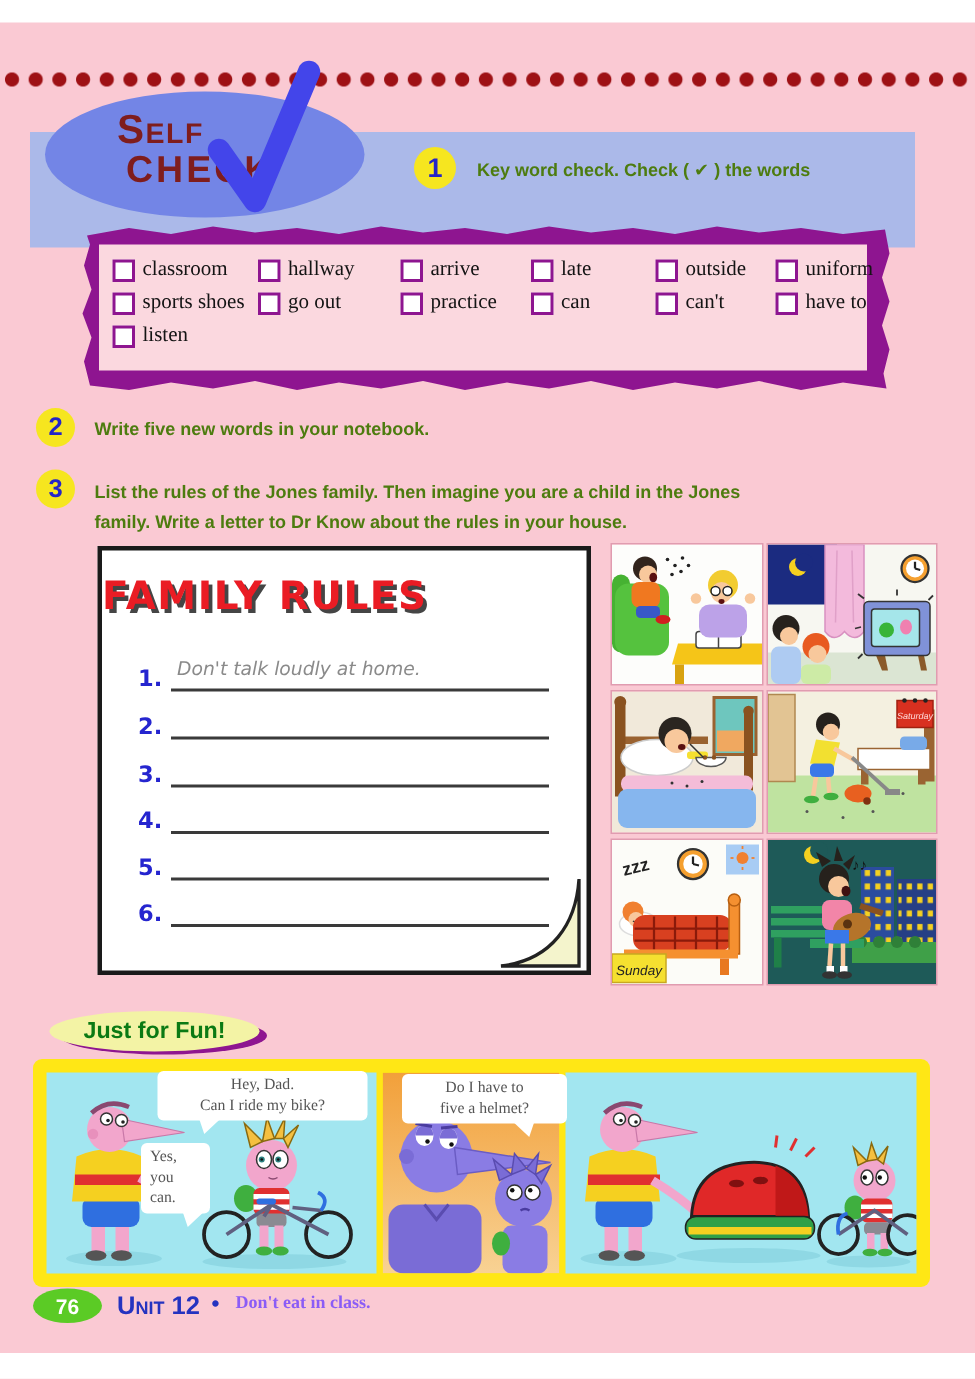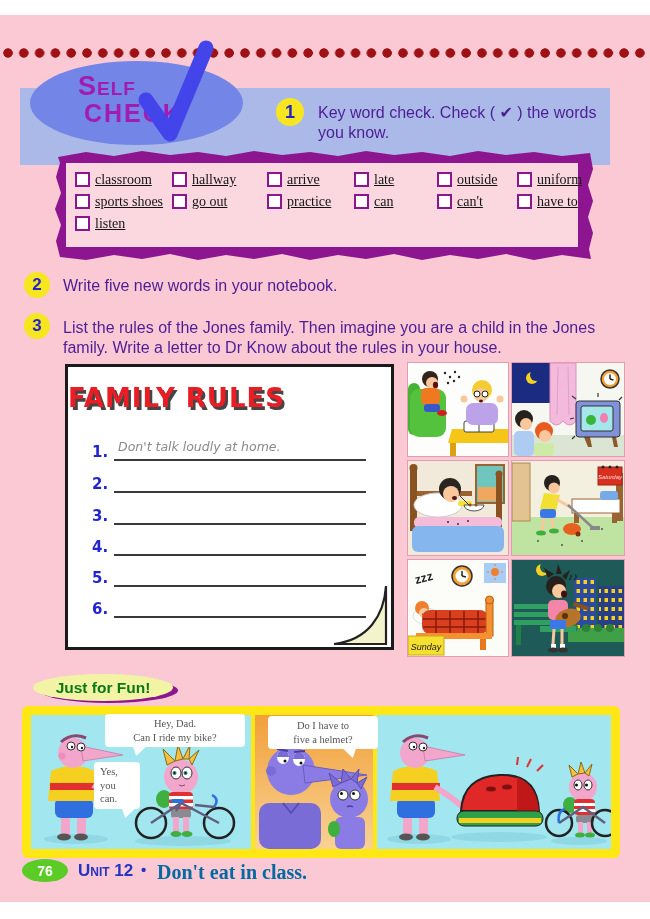--- a/index.html
+++ b/index.html
@@ -6,40 +6,40 @@
   .screen{position:relative;width:650px;height:919px;background:#ffffff;overflow:hidden;
           font-family:"Liberation Sans","DejaVu Sans",sans-serif;}
   .page{position:absolute;left:0;top:15px;width:650px;height:887px;background:#FAC9D3;}
   
   .dots{position:absolute;left:2px;top:47px;width:646px;height:12px;
         background-image:radial-gradient(circle at 6px 6px,#9E1115 4.4px,rgba(0,0,0,0) 5px);
         background-size:15.8px 12px;background-repeat:repeat-x;}
   
   .blue-panel{position:absolute;left:20px;top:88px;width:590px;height:77px;background:#ABB9E9;z-index:1;}
   .sc-ellipse{position:absolute;left:30px;top:61px;width:213px;height:84px;background:#7385E6;border-radius:50%;z-index:2;}
-  .sc-text{position:absolute;left:78px;top:73px;z-index:3;color:#a21caf;font-weight:bold;line-height:27px;}
+  .sc-text{position:absolute;left:78px;top:73px;z-index:3;color:#7f1d1d;font-weight:bold;line-height:27px;}
   .sc-text .l1{font-variant:small-caps;font-size:27px;letter-spacing:1px;display:block;}
   .sc-text .l2{font-size:25px;letter-spacing:2px;display:block;padding-left:6px;}
   .bigcheck{position:absolute;left:132px;top:36px;z-index:4;}
   .numcircle{position:absolute;background:#F6E61F;border-radius:50%;color:#2424C8;font-weight:bold;
              display:flex;align-items:center;justify-content:center;z-index:4;}
   .c1{left:276px;top:98px;width:28px;height:28px;font-size:18px;}
   .c2{left:24px;top:272px;width:26px;height:26px;font-size:17px;}
   .c3{left:24px;top:313px;width:26px;height:26px;font-size:17px;}
-  .ex-text{position:absolute;color:#4c1d95;font-weight:normal;font-size:16px;line-height:20px;z-index:4;}
+  .ex-text{position:absolute;color:#4d7c0f;font-weight:bold;font-size:12px;line-height:20px;z-index:4;}
   .ex1t{left:318px;top:103px;}
   .ex2t{left:63px;top:276px;}
   .ex3t{left:63px;top:318px;}
   
   .tornbox{position:absolute;left:50px;top:147px;z-index:2;}
   .wordbox{position:absolute;left:66px;top:163px;width:512px;height:84px;background:#FBD8DF;z-index:3;
            display:grid;grid-template-columns:97px 95px 87px 83px 80px auto;
            align-content:start;row-gap:6px;padding:9px 0 0 9px;box-sizing:border-box;
            font-family:"Liberation Serif","DejaVu Serif",serif;font-size:14px;color:#141414;}
-  .word-item{display:flex;gap:5px;white-space:nowrap;text-decoration:underline;}
+  .word-item{display:flex;align-items:center;gap:5px;white-space:nowrap;}
   .cb{width:11px;height:11px;background:#fff;border:2px solid #8E1590;flex:0 0 auto;}
   
   .notepad{position:absolute;left:65px;top:364px;width:323px;height:280px;background:#fff;border:3px solid #1a1a1a;z-index:2;}
   .np-title{position:absolute;left:0;right:0;top:16px;text-align:left;font-family:"DejaVu Sans",sans-serif;
             font-weight:bold;font-size:26px;color:#EA1C24;letter-spacing:1px;text-shadow:2.5px 2.5px 0 #454545;}
   .rule-row{position:absolute;left:24px;height:24px;}
   .rule-num{display:inline-block;width:22px;color:#2525CF;font-weight:bold;font-size:15px;font-family:"DejaVu Sans",sans-serif;vertical-align:bottom;}
   .rule-line{display:inline-block;width:252px;border-bottom:2px solid #3A3A3A;height:22px;vertical-align:bottom;}
   .rule-text{font-family:"DejaVu Sans",sans-serif;font-style:italic;font-size:12.5px;color:#8A8A8A;padding-left:4px;}
   .curl{position:absolute;right:1px;bottom:1px;}
@@ -59,21 +59,21 @@
           font-size:10.5px;line-height:1.3;text-align:center;padding:3px 6px;z-index:6;}
   .bubble:after{content:"";position:absolute;bottom:-9px;width:0;height:0;
                 border-left:7px solid transparent;border-right:7px solid transparent;border-top:10px solid #fff;}
   .tail-l:after{left:26px;transform:skewX(-20deg);}
   .tail-r:after{right:20px;transform:skewX(20deg);}
   
   .pagenum{position:absolute;left:22px;top:859px;width:46px;height:23px;background:#5BCB25;border-radius:50%;
            color:#fff;font-weight:bold;font-size:14px;display:flex;align-items:center;justify-content:center;z-index:3;}
   .unit-label{position:absolute;left:78px;top:861px;color:#2433C0;font-weight:bold;font-size:17px;font-variant:small-caps;z-index:3;}
   .unit-bullet{position:absolute;left:141px;top:861px;color:#2433C0;font-weight:bold;font-size:15px;z-index:3;}
-  .lesson-title{position:absolute;left:157px;top:861px;color:#0369a1;font-weight:bold;font-size:20px;
+  .lesson-title{position:absolute;left:157px;top:861px;color:#8b5cf6;font-weight:bold;font-size:12px;
                 font-family:"Liberation Serif","DejaVu Serif",serif;z-index:3;}
 </style>
 </head>
 <body>
 
 <div class="screen">
   <div class="page"></div>
   <div class="dots"></div>
 
   <div class="blue-panel"></div>
@@ -81,21 +81,20 @@
   <div class="sc-text">
     <span class="l1">Self</span>
     <span class="l2">CHECK</span>
   </div>
   <svg class="bigcheck" width="88" height="112" viewBox="0 0 88 112">
     <path d="M14 64 L38 98 L74 12" fill="none" stroke="#4345EA" stroke-width="15" stroke-linecap="round" stroke-linejoin="round"></path>
   </svg>
   <div class="numcircle c1">1</div>
   <div class="ex-text ex1t">
     <div>Key word check. Check ( ✔ ) the words</div>
-    <div>you know.</div>
   </div>
 
   <svg class="tornbox" width="548" height="118" viewBox="0 0 548 118">
     <polygon fill="#8E1590" points="8,10 36,5 64,9 92,4 120,8 148,5 176,9 204,4 232,8 260,5 288,9 316,4 344,8 372,5 400,9 428,4 456,8 484,5 512,9 540,6 543,22 538,38 543,54 538,70 543,86 539,102 541,112 512,108 484,113 456,107 428,112 400,108 372,113 344,107 316,112 288,108 260,113 232,107 204,112 176,108 148,113 120,107 92,112 64,108 36,113 10,110 6,94 11,78 5,62 11,46 6,30 10,16"></polygon>
   </svg>
   <div class="wordbox">
     <span class="word-item">
         <span class="cb"></span>
         <span>classroom</span>
       </span>

